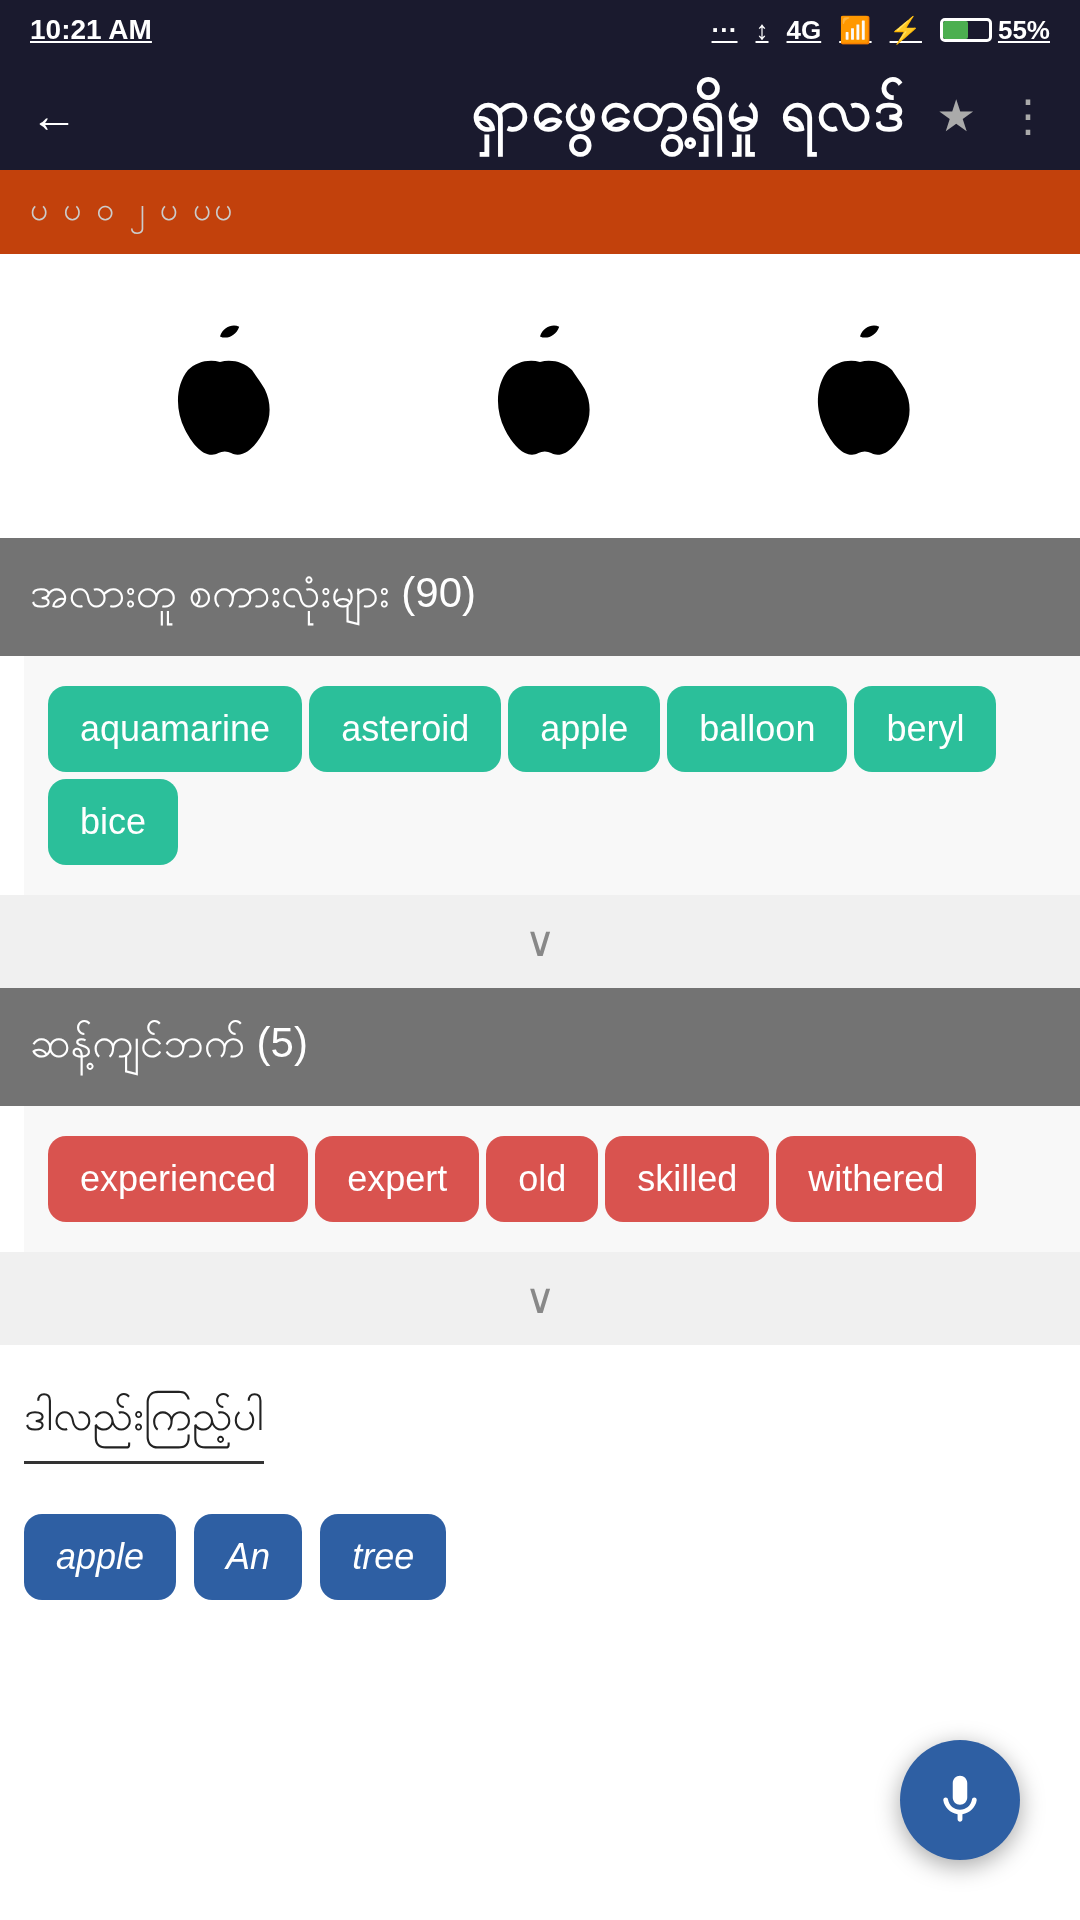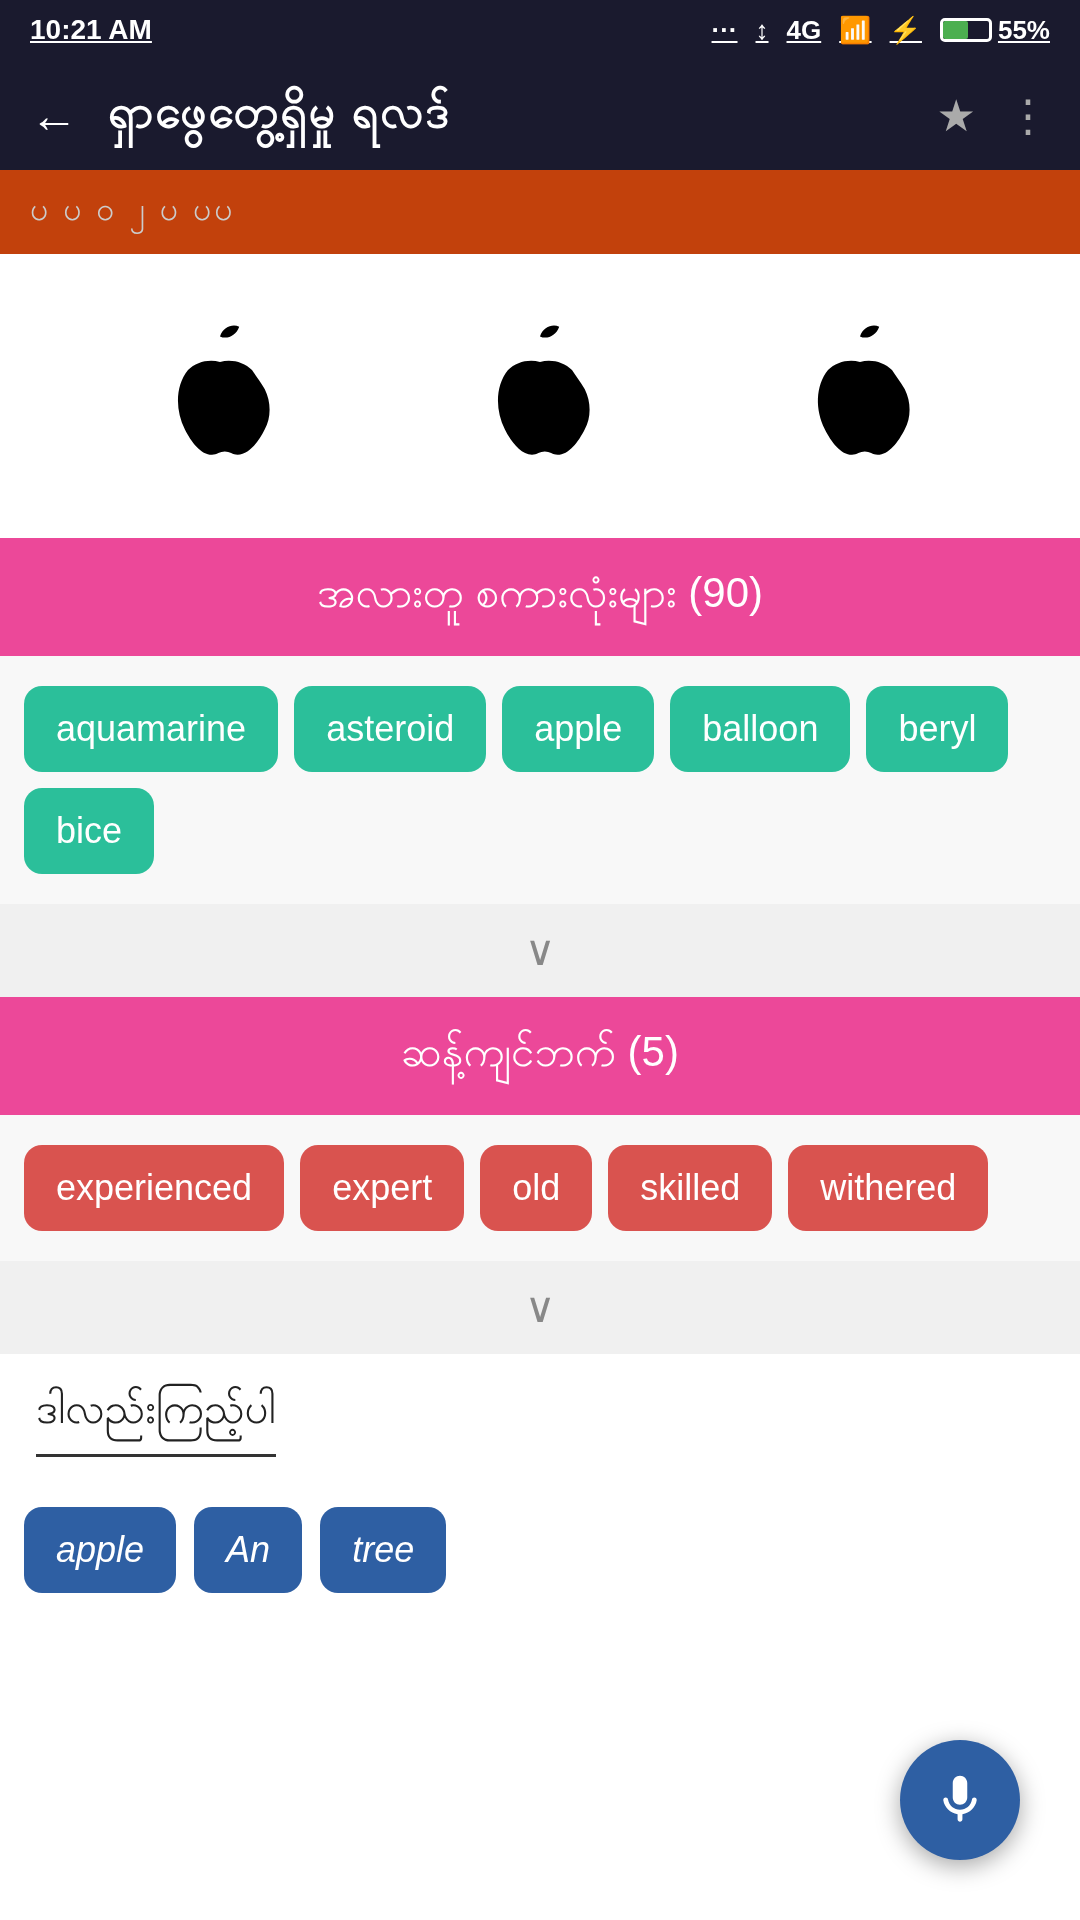--- a/index.html
+++ b/index.html
@@ -73,22 +73,22 @@
       height: 110px;
       gap: 30px;
     }
     .back-btn {
       font-size: 48px;
       cursor: pointer;
       color: #fff;
     }
     .app-title {
       flex: 1;
-      text-align: left;
-      font-size: 46px;
+      text-align: right;
+      font-size: 59px;
       font-weight: 600;
       color: #fff;
       letter-spacing: 2px;
     }
     .star-btn, .more-btn {
       font-size: 44px;
       color: #aaa;
       cursor: pointer;
     }
 
@@ -109,35 +109,35 @@
       align-items: center;
       padding: 60px 60px;
     }
     .apple-icon svg {
       width: 160px;
       height: 160px;
     }
 
     
     .section-header {
-      background: #ec4899;
+      background: #737373;
       color: #fff;
       padding: 28px 30px;
       font-size: 42px;
       font-weight: 500;
-      text-align: center;
     }
 
     
     .tags-container {
       background: #f8f8f8;
       padding: 30px 24px;
       display: flex;
       flex-wrap: wrap;
-      gap: 16px;
+      gap: 7px;
+      margin-left: 24px;
     }
     .tag {
       padding: 22px 32px;
       border-radius: 18px;
       font-size: 36px;
       font-weight: 500;
       color: #fff;
       cursor: pointer;
       border: none;
     }
@@ -158,21 +158,22 @@
       cursor: pointer;
     }
     .chevron-icon {
       font-size: 42px;
       color: #888;
     }
 
     
     .bottom-section {
       background: #fff;
-      padding: 28px 30px 20px 36px;
+      padding: 28px 30px 20px 24px;
+      margin-top: 16px;
     }
     .bottom-title {
       font-size: 42px;
       color: #222;
       border-bottom: 3px solid #333;
       padding-bottom: 10px;
       display: inline-block;
     }
 
     

